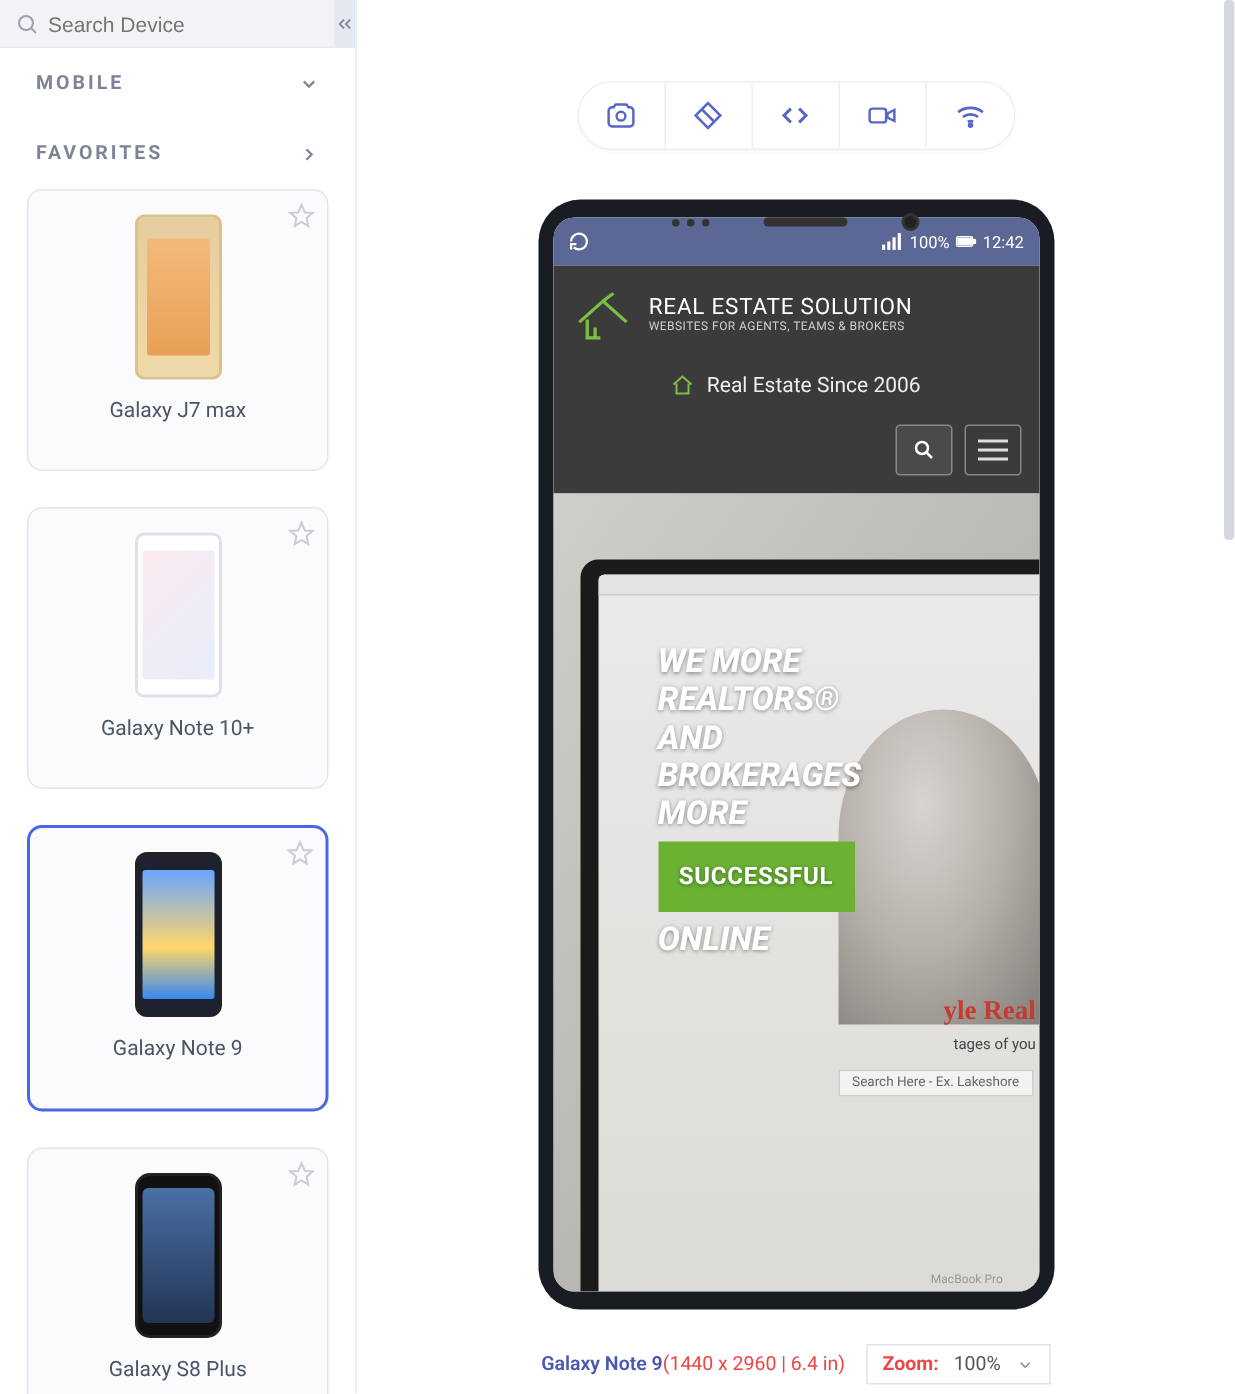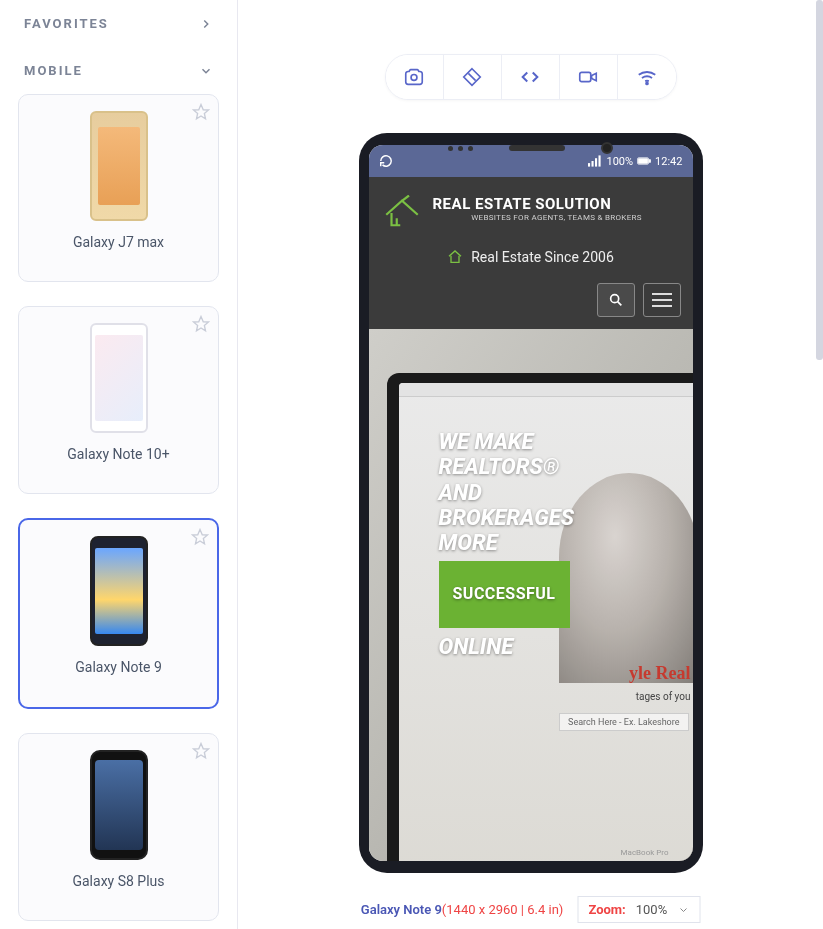--- a/index.html
+++ b/index.html
@@ -46,68 +46,83 @@
 .status-bar { height: 32px; background: #5b6896; display: flex; align-items: center; padding: 0 10px; color: #fff; font-size: 11px; justify-content: space-between; }
 .status-left { display: flex; align-items: center; }
 .status-right { display: flex; align-items: center; gap: 4px; }
 .reload-icon { width:14px; height:14px; }
 .signal-icon, .batt-icon { width: 14px; height: 12px; }
 
 .site-header { background: #3b3b3b; padding: 18px 12px 12px 12px; }
 .logo-row { display: flex; align-items: flex-start; gap: 10px; }
 .house-icon { width: 42px; height: 36px; color: #7bc043; flex-shrink: 0; }
 .brand-text { flex: 1; }
-.brand-title { color: #fff; font-weight: 700; font-size: 15px; letter-spacing: 0.5px; }
-.brand-sub { color: #cfcfcf; font-size: 8px; letter-spacing: 0.3px; text-align: center; }
+.brand-title { color: #fff; font-weight: 400; font-size: 15px; letter-spacing: 0.5px; }
+.brand-sub { color: #cfcfcf; font-size: 8px; letter-spacing: 0.3px; text-align: left; }
 .tagline-row { display: flex; align-items: center; justify-content: center; gap: 8px; margin-top: 18px; color: #eee; font-size: 14px; }
 .home-ico { width: 16px; height: 16px; color: #7bc043; }
 .header-controls { display: flex; justify-content: flex-end; gap: 8px; margin-top: 18px; }
 .sqbtn { width: 38px; height: 34px; border: 1px solid #888; border-radius: 3px; display: flex; flex-direction: column; align-items: center; justify-content: center; gap: 4px; cursor:pointer;}
 .sqbtn.search-b { background:#4a4a4a; color:#fff;}
 .hamb-line { width: 20px; height: 2px; background: #ddd; }
 
 .hero { flex: 1; position: relative; overflow: hidden; background: linear-gradient(125deg,#cfcec9 0%, #b8b7b1 55%, #8f8d87 100%); }
 .laptop { position: absolute; left: 18px; right: -18px; top: 44px; bottom: -20px; background: #1a1a1a; border-radius: 12px 12px 0 0; padding: 10px 12px 0 12px; }
 .laptop-screen { width: 100%; height: 100%; background: linear-gradient(180deg,#eaeaea 0%, #dcdad4 100%); border-radius: 4px; padding: 18px 0 0 0; overflow:hidden; position:relative;}
 .laptop-topbar { position:absolute; top:0; left:0; right:0; height:14px; background:#e3e3e3; border-bottom:1px solid #ccc;}
 .laptop-label { position:absolute; bottom:24px; right:30px; color:#999; font-size:8px;}
 .person { position:absolute; right:0; top:90px; width:140px; height:210px; background: radial-gradient(ellipse at 40% 30%, #e9d6c8 0%, #c8b3a0 45%, #8a7968 100%); border-radius: 50% 50% 0 0 / 40% 40% 0 0; filter: grayscale(0.7) contrast(0.95);}
 .hero-text { position: absolute; left: 70px; top: 100px; color: #fff; font-weight: 800; font-size: 22px; line-height: 1.15; font-style: italic; text-shadow: 0 1px 3px rgba(0,0,0,0.4); }
-.hero-text .badge { display: inline-block; background: #6bb233; padding: 24px 14px; font-style: normal; font-size: 16px; font-weight: 700; margin: 6px 0; letter-spacing: 0.5px; }
+.hero-text .badge { display: inline-block; background: #6bb233; padding: 14px 14px; font-style: normal; font-size: 16px; font-weight: 700; margin: 6px 0; letter-spacing: 0.5px; }
 .side-text { position:absolute; right:8px; top:280px; color:#c63a2f; font-family: cursive; font-size:18px; font-weight:700;}
 .side-text2 { position:absolute; right:8px; top:308px; color:#444; font-size:10px;}
 .search-hint { position:absolute; right:10px; top:330px; background:rgba(255,255,255,0.6); padding:3px 8px; font-size:9px; color:#666; border:1px solid #ccc;}
 
 .footer-info { position: absolute; bottom: 6px; left: 50%; transform: translateX(-50%); width: 100%; display: flex; align-items: center; justify-content: center; gap: 14px; font-size: 13px; }
 .footer-name { color: #4a57b5; font-weight: 600; }
 .footer-dims { color: #ef4444; }
 .zoom-box { border: 1px solid #e0e3ec; padding: 5px 10px; display: flex; align-items: center; gap: 10px; cursor:pointer;}
 .zoom-label { font-weight: 700; color: #ef4444; }
 .zoom-val { color: #555; }
 .zoom-chev { color:#888; width:12px; height:12px;}
 .scrollbar-track { position:absolute; top:0; bottom:0; right:0; width:7px; background:transparent;}
 .scrollbar-thumb { width:7px; height:360px; background:#d4d6e0; border-radius:3px;}
 .sidebar ::-webkit-scrollbar { width:0px; }
 </style>
 </head>
 <body>
 
 <div class="sidebar">
+  <div class="search-row">
+    <div class="search-box">
+      <svg class="search-icon" viewBox="0 0 24 24" fill="none" stroke="currentColor" stroke-width="2">
+          <circle cx="11" cy="11" r="7"></circle>
+          <line x1="21" y1="21" x2="16.5" y2="16.5"></line>
+        </svg>
+      <input class="search-input" placeholder="Search Device" style="">
+    </div>
+    <div class="collapse-btn">
+      <svg width="14" height="14" viewBox="0 0 24 24" fill="none" stroke="currentColor" stroke-width="2">
+          <polyline points="11 17 6 12 11 7"></polyline>
+          <polyline points="18 17 13 12 18 7"></polyline>
+        </svg>
+    </div>
+  </div>
+
+  <div class="section-header">
+    <span class="section-title">MOBILE</span>
+    <svg class="section-chevron" viewBox="0 0 24 24" fill="none" stroke="currentColor" stroke-width="2.5">
+        <polyline points="6 9 12 15 18 9"></polyline>
+      </svg>
+  </div>
 
   <div class="section-header">
     <span class="section-title">FAVORITES</span>
     <svg class="section-chevron" viewBox="0 0 24 24" fill="none" stroke="currentColor" stroke-width="2.5">
         <polyline points="9 18 15 12 9 6"></polyline>
-      </svg>
-  </div>
-
-  <div class="section-header">
-    <span class="section-title">MOBILE</span>
-    <svg class="section-chevron" viewBox="0 0 24 24" fill="none" stroke="currentColor" stroke-width="2.5">
-        <polyline points="6 9 12 15 18 9"></polyline>
       </svg>
   </div>
 
   <div class="device-list" id="device-list">
       <div class="device-card">
     <svg class="fav-star" viewBox="0 0 24 24" fill="none" stroke="currentColor" stroke-width="1.8">
           <polygon points="12 2 15 9 22 9.3 16.5 14 18 21 12 17.3 6 21 7.5 14 2 9.3 9 9"></polygon>
         </svg>
     <div class="device-img dev-gold"></div>
     <div class="device-name">Galaxy J7 max</div>
@@ -249,21 +264,21 @@
             <div class="laptop-topbar"></div>
             <div class="person"></div>
             <div class="side-text">yle Real</div>
             <div class="side-text2">tages of you</div>
             <div class="search-hint">Search Here - Ex. Lakeshore</div>
             <div class="laptop-label">MacBook Pro</div>
 
           </div>
         </div>
         <div class="hero-text">
-          <div>WE MAKE</div>
+          <div>WE MORE</div>
           <div>REALTORS®</div>
           <div>AND</div>
           <div>BROKERAGES</div>
           <div>MORE</div>
           <div class="badge">SUCCESSFUL</div>
           <div>ONLINE</div>
         </div>
       </div>
     </div>
   </div>

